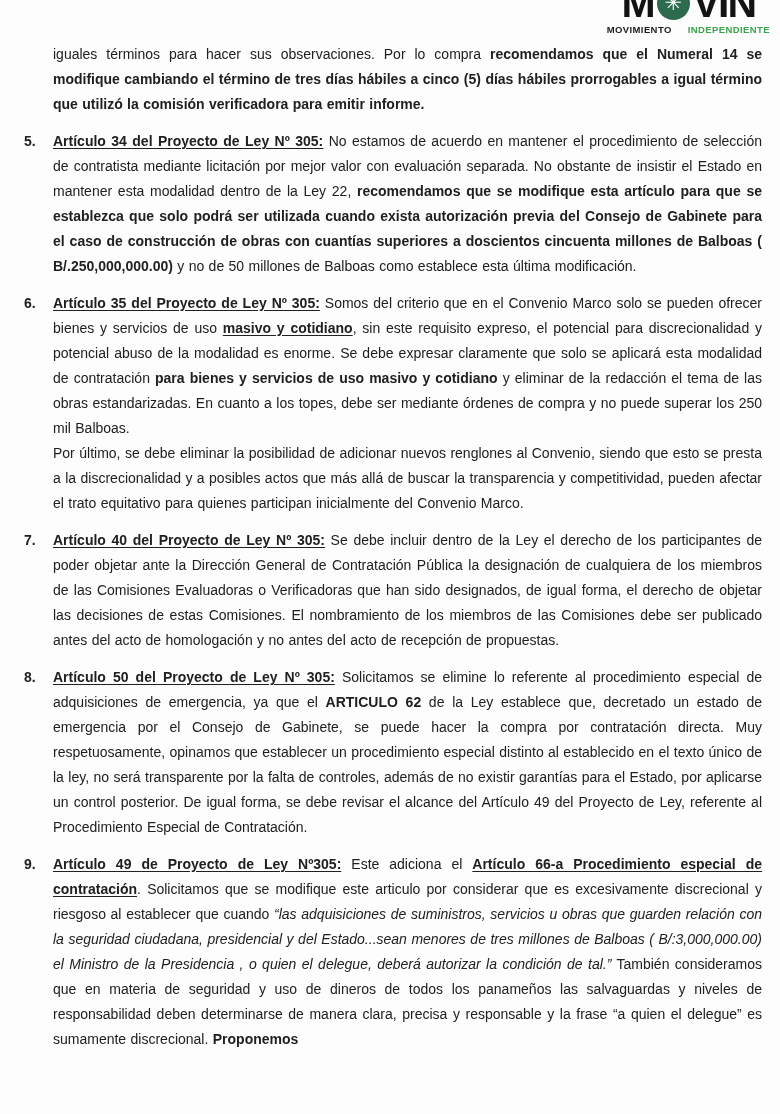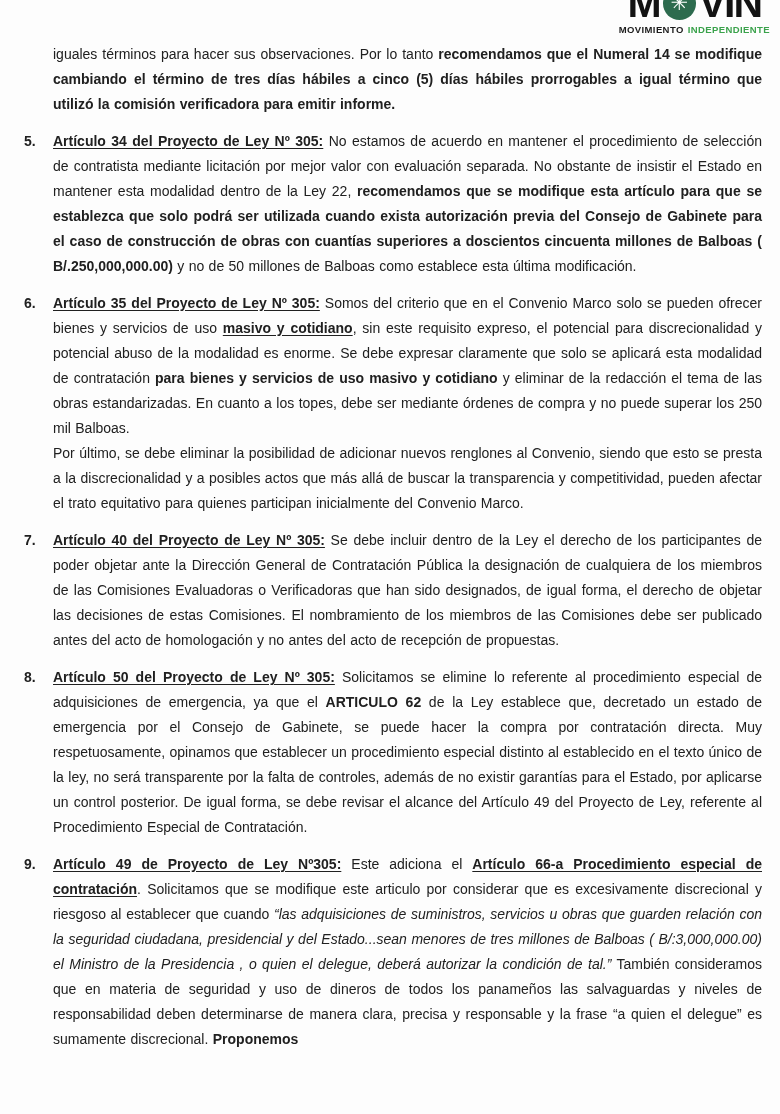--- a/index.html
+++ b/index.html
@@ -49,21 +49,21 @@
   .o-star {
     color: #ffffff;
     font-size: 21px;
     line-height: 1;
     letter-spacing: 0;
     font-weight: 400;
     transform: translateY(-1px);
   }
   .tagline {
     display: flex;
-    gap: 4px;
+    gap: 16px;
     justify-content: center;
     font-size: 9.5px;
     font-weight: 700;
     letter-spacing: 0.4px;
     margin-top: 1px;
     white-space: nowrap;
     text-align: center;
   }
   .tag-black { color: #1c1c1c; }
   
@@ -105,21 +105,21 @@
         </span>
       <span>VIN</span>
     </div>
     <div class="tagline">
       <span class="tag-black">MOVIMIENTO</span>
       <span class="tag-green" style="color: rgb(58, 162, 75);">INDEPENDIENTE</span>
     </div>
   </header>
 
   <main class="content">
-      <div class="para"><span class="">iguales términos para hacer sus observaciones. Por lo tanto </span><span class="b ">recomendamos que el Numeral 14 se modifique cambiando el término de tres días hábiles a cinco (5) días hábiles prorrogables a igual término que utilizó la comisión verificadora para emitir informe.</span></div>
+      <div class="para"><span class="">iguales términos para hacer sus observaciones. Por lo compra </span><span class="b ">recomendamos que el Numeral 14 se modifique cambiando el término de tres días hábiles a cinco (5) días hábiles prorrogables a igual término que utilizó la comisión verificadora para emitir informe.</span></div>
       <div class="para"><span class="num">5.</span><span class="b u ">Artículo 34 del Proyecto de Ley Nº 305:</span><span class=""> No estamos de acuerdo en mantener el procedimiento de selección de contratista mediante licitación por mejor valor con evaluación separada. No obstante de insistir el Estado en mantener esta modalidad dentro de la Ley 22, </span><span class="b ">recomendamos que se modifique esta artículo para que se establezca que solo podrá ser utilizada cuando exista autorización previa del Consejo de Gabinete para el caso de construcción de obras con cuantías superiores a doscientos cincuenta millones de Balboas ( B/.250,000,000.00)</span><span class=""> y no de 50 millones de Balboas como establece esta última modificación.</span></div>
       <div class="para"><span class="num">6.</span><span class="b u ">Artículo 35 del Proyecto de Ley Nº 305:</span><span class=""> Somos del criterio que en el  Convenio Marco solo se pueden ofrecer bienes y servicios de uso </span><span class="b u ">masivo y cotidiano</span><span class="">, sin este requisito expreso, el potencial para discrecionalidad y potencial abuso de la modalidad es enorme.  Se debe expresar claramente que solo se aplicará esta modalidad de contratación </span><span class="b ">para bienes y servicios de uso masivo y cotidiano</span><span class=""> y eliminar de la redacción el tema de las obras estandarizadas. En cuanto a los topes, debe ser mediante órdenes de compra y no puede superar los 250 mil Balboas.</span><br><span class="">Por último, se debe eliminar la posibilidad de adicionar nuevos renglones al Convenio, siendo que esto se presta a la discrecionalidad y a posibles actos que más allá de buscar la transparencia y competitividad, pueden afectar el trato equitativo para quienes participan inicialmente del Convenio Marco.</span></div>
       <div class="para"><span class="num">7.</span><span class="b u ">Artículo 40 del Proyecto de Ley Nº 305:</span><span class=""> Se debe incluir  dentro de la Ley el derecho de los participantes de poder objetar ante la Dirección General de Contratación Pública  la designación de cualquiera de los miembros de las Comisiones Evaluadoras o Verificadoras que han sido designados, de igual forma, el derecho de objetar las decisiones de estas Comisiones. El nombramiento de los miembros de las Comisiones debe ser publicado antes del acto de homologación y no antes del acto de recepción de propuestas.</span></div>
       <div class="para"><span class="num">8.</span><span class="b u ">Artículo 50 del Proyecto de Ley Nº 305:</span><span class=""> Solicitamos se elimine lo referente al procedimiento especial de adquisiciones de emergencia, ya que el </span><span class="b ">ARTICULO 62</span><span class="">  de la Ley establece que, decretado un estado de emergencia por el Consejo de Gabinete, se puede hacer la compra por contratación directa. Muy respetuosamente, opinamos que establecer un procedimiento especial distinto al establecido en el texto único de la ley,  no será transparente por la falta de controles, además de no existir garantías para el Estado, por aplicarse un control posterior. De igual forma, se debe revisar el alcance del Artículo 49 del Proyecto de Ley, referente al Procedimiento Especial de Contratación.</span></div>
       <div class="para"><span class="num">9.</span><span class="b u ">Artículo 49 de Proyecto de Ley Nº305:</span><span class="">  Este adiciona el </span><span class="b u ">Artículo 66-a  Procedimiento especial de contratación</span><span class="">. Solicitamos que se modifique este articulo por considerar que es excesivamente discrecional y riesgoso al establecer que cuando </span><span class="i">“las adquisiciones de suministros, servicios u obras que guarden relación con la seguridad ciudadana, presidencial y del Estado...sean menores de tres millones de Balboas ( B/:3,000,000.00) el Ministro de la Presidencia , o quien el delegue, deberá autorizar la condición de tal.”</span><span class=""> También consideramos que en materia de seguridad y uso de dineros de todos los panameños las salvaguardas y niveles de responsabilidad deben determinarse de manera clara, precisa y responsable y la frase “a quien el delegue” es sumamente discrecional. </span><span class="b ">Proponemos</span></div>
     </main>
 
 </div>
 
 </body></html>

